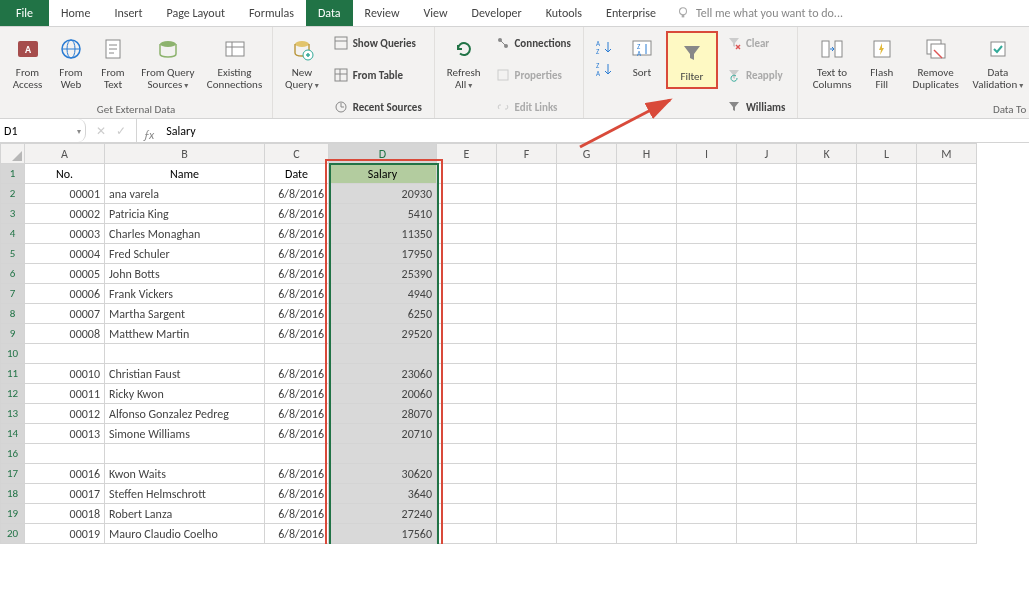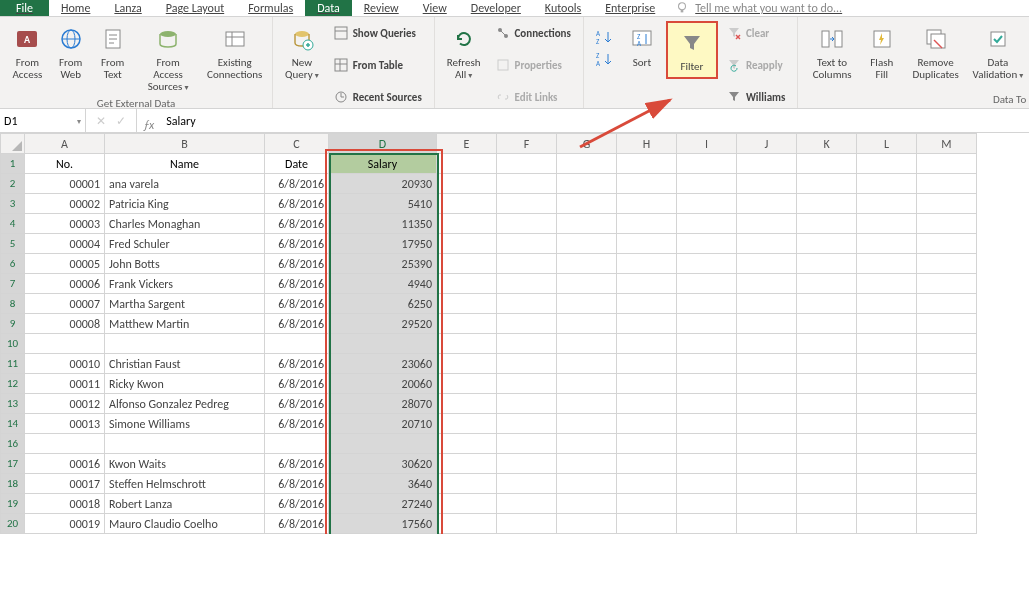--- a/index.html
+++ b/index.html
@@ -1,19 +1,19 @@
 <!DOCTYPE html>
 <html><head>
 <meta charset="utf-8">
 <style>
   * { box-sizing: border-box; margin: 0; padding: 0; font-family: "Segoe UI", Calibri, sans-serif; }
   body { background: #fff; font-size: 12px; color: #444; user-select: none; width: 1029px; }
   
   
-  .tabs { display: flex; background: #fff; border-bottom: 1px solid #d4d4d4; height: 17px; align-items: stretch; text-decoration: underline; }
+  .tabs { display: flex; background: #fff; border-bottom: 1px solid #d4d4d4; height: 27px; align-items: stretch; }
   .tab { padding: 4px 12px 4px 12px; cursor: pointer; font-size: 12px; display: flex; align-items: center; }
   .tab.file { background: #217346; color: #fff; padding: 4px 16px; }
   .tab.active { background: #217346; color: #fff; }
   .tell-me { color: #888; margin-left: 8px; display: flex; align-items: center; gap: 6px; }
   .tell-me svg { width: 14px; height: 14px; }
   
   
   .ribbon { display: flex; background: #f3f2f1; border-bottom: 1px solid #d4d4d4; height: 92px; align-items: stretch; }
   .group { display: flex; flex-direction: column; padding: 4px 6px 2px 6px; border-right: 1px solid #e1dfdd; }
   .group-buttons { display: flex; flex: 1; align-items: flex-start; gap: 2px; }
@@ -24,21 +24,21 @@
   .btn-stack { display: flex; flex-direction: column; gap: 12px; padding: 2px 4px; font-weight: bold; }
   .btn-small { display: flex; align-items: center; gap: 4px; font-size: 11px; padding: 2px 2px; cursor: pointer; white-space: nowrap; }
   .btn-small .icon { width: 16px; height: 16px; display: inline-flex; align-items: center; justify-content: center; }
   .btn-small.dimmed { color: #aaa; }
   .sort-pair { display: flex; flex-direction: column; gap: 2px; align-items: center; padding: 6px 4px 0 4px; }
   .highlighted { border: 2px solid #d94a3a; background: #fef9c3; padding: 2px; }
   .drop-arrow { font-size: 8px; margin-left: 2px; color: #666; }
   
   
   .formula-row { display: flex; align-items: stretch; border-bottom: 1px solid #d4d4d4; height: 24px; background: #fff; }
-  .name-box { width: 86px; border-right: 1px solid #d4d4d4; display: flex; align-items: center; padding: 0 4px; font-size: 12px; }
+  .name-box { width: 86px; border-right: 1px solid #d4d4d4; display: flex; align-items: center; padding: 0 4px; font-size: 12px; border-radius: 8px; }
   .name-box input { border: none; width: 100%; font-size: 12px; outline: none; }
   .name-box .drop-arrow { color: #888; }
   .fb-icons { display: flex; align-items: center; gap: 10px; padding: 0 10px; color: #ccc; border-right: 1px solid #d4d4d4; }
   .fb-icons span { cursor: pointer; }
   .fx { font-style: italic; font-size: 12px; color: #888; padding: 16px 6px; display: flex; align-items: center; }
   .formula-input { flex: 1; border: none; padding: 0 6px; font-size: 12px; outline: none; }
   
   
   .arrow-annotation { position: absolute; pointer-events: none; z-index: 50; }
   
@@ -61,21 +61,21 @@
   .red-outline { position: absolute; border: 2px solid #d94a3a; pointer-events: none; box-sizing: border-box; }
 
   svg { display: block; }
 </style>
 </head>
 <body>
 
 <div class="tabs">
   <div class="tab file">File</div>
   <div class="tab">Home</div>
-  <div class="tab">Lanza</div>
+  <div class="tab">Insert</div>
   <div class="tab">Page Layout</div>
   <div class="tab">Formulas</div>
   <div class="tab active">Data</div>
   <div class="tab">Review</div>
   <div class="tab">View</div>
   <div class="tab">Developer</div>
   <div class="tab">Kutools</div>
   <div class="tab">Enterprise</div>
   <div class="tell-me">
     <svg viewBox="0 0 16 16">
@@ -123,21 +123,21 @@
         <span class="label">From
 Text</span>
       </div>
       <div class="btn-large">
         <span class="icon">
             <svg width="28" height="28" viewBox="0 0 28 28">
               <ellipse cx="14" cy="9" rx="8" ry="3" fill="#8db36e"></ellipse>
               <path d="M6 9v10c0 1.7 3.6 3 8 3s8-1.3 8-3V9" fill="none" stroke="#8db36e" stroke-width="1.5"></path>
             </svg>
           </span>
-        <span class="label"><span>From Access
+        <span class="label"><span>From Query
 Sources</span><span class="drop-arrow">▾</span></span>
       </div>
       <div class="btn-large">
         <span class="icon">
             <svg width="28" height="28" viewBox="0 0 28 28">
               <rect x="5" y="7" width="18" height="14" fill="#fff" stroke="#888"></rect>
               <line x1="5" y1="12" x2="23" y2="12" stroke="#888"></line>
               <line x1="11" y1="7" x2="11" y2="21" stroke="#888"></line>
             </svg>
           </span>

